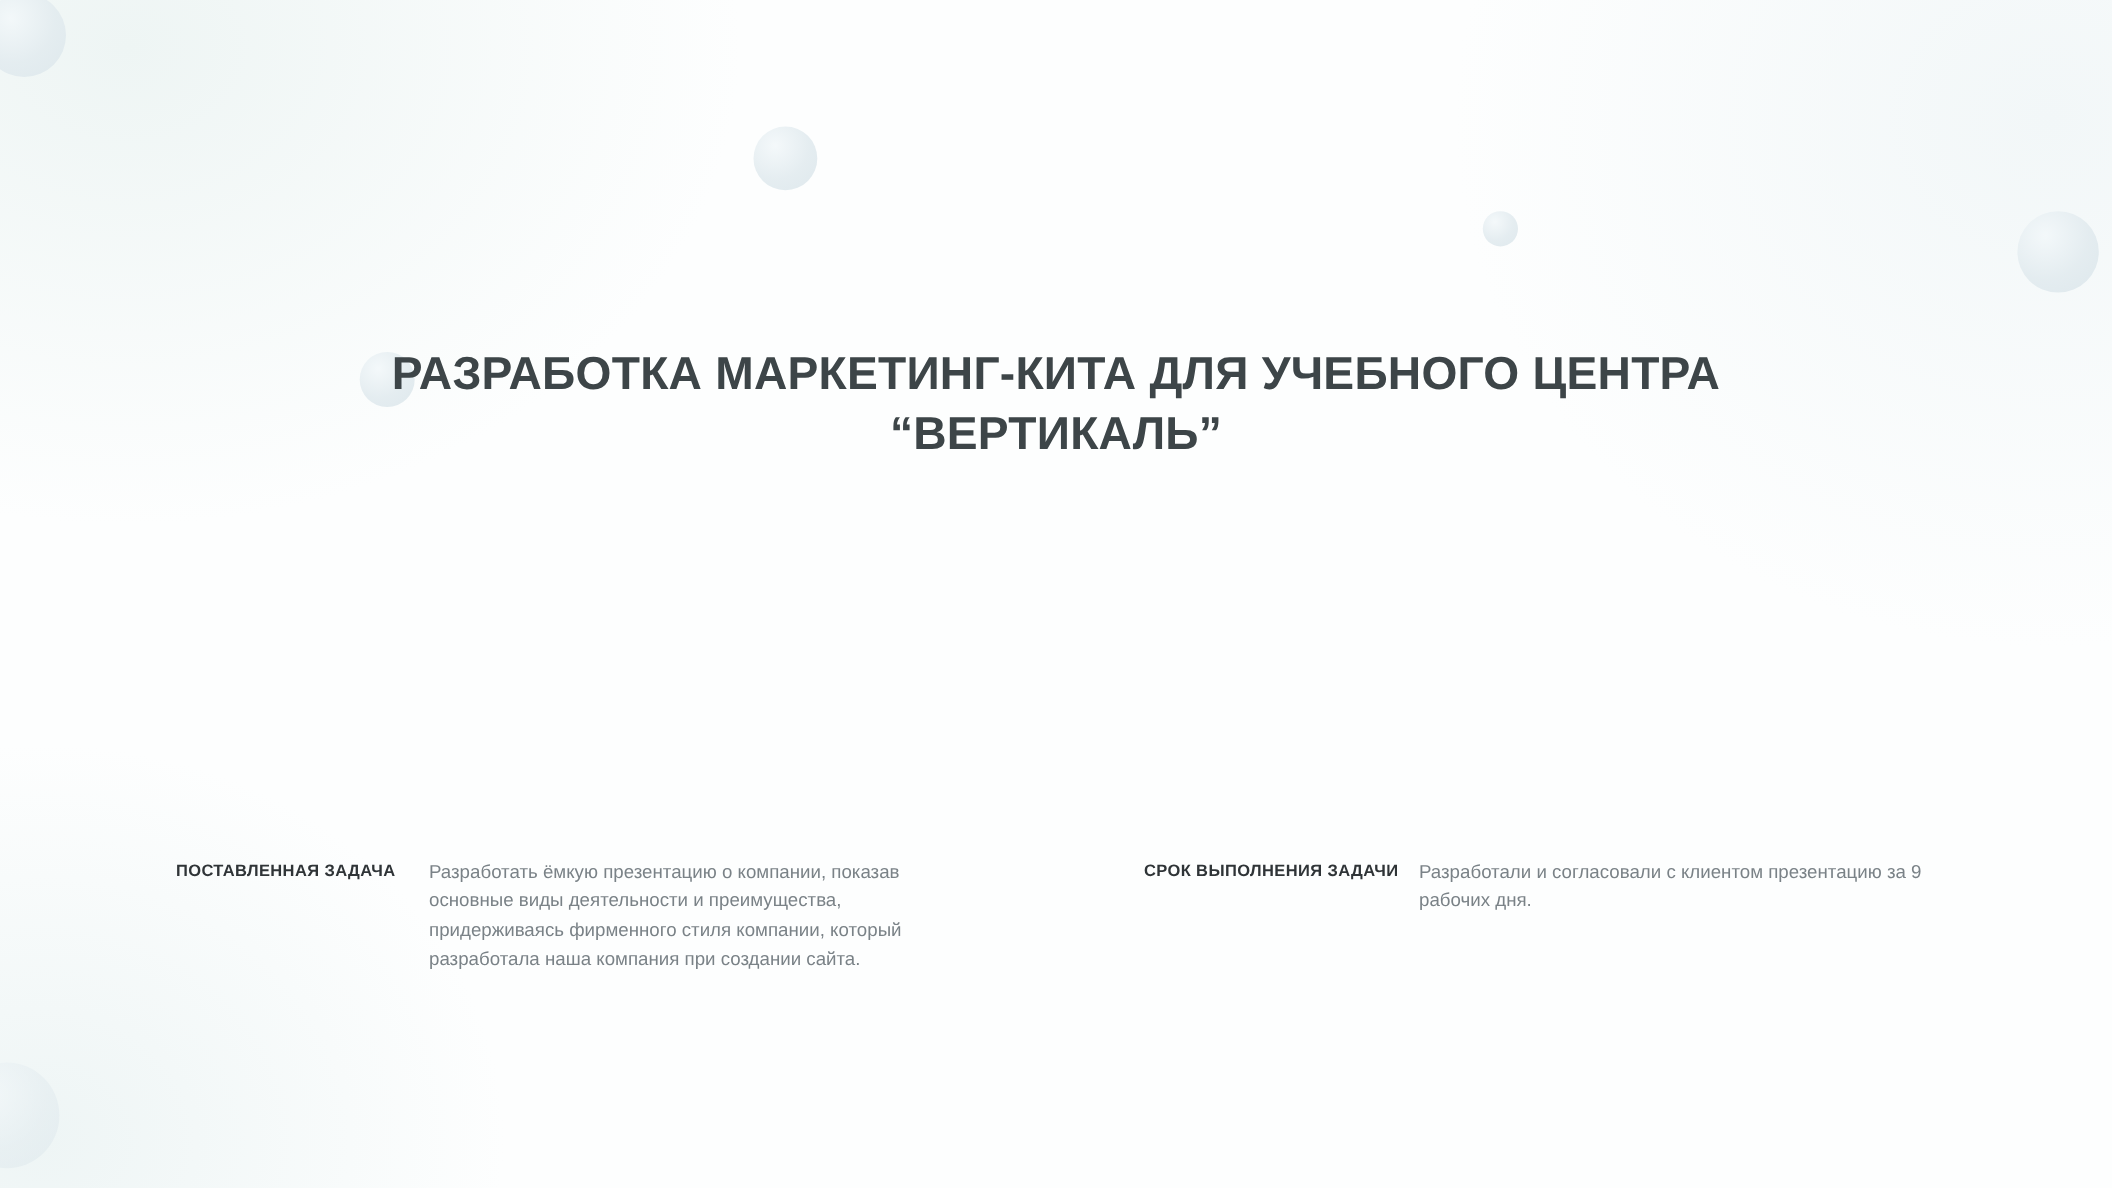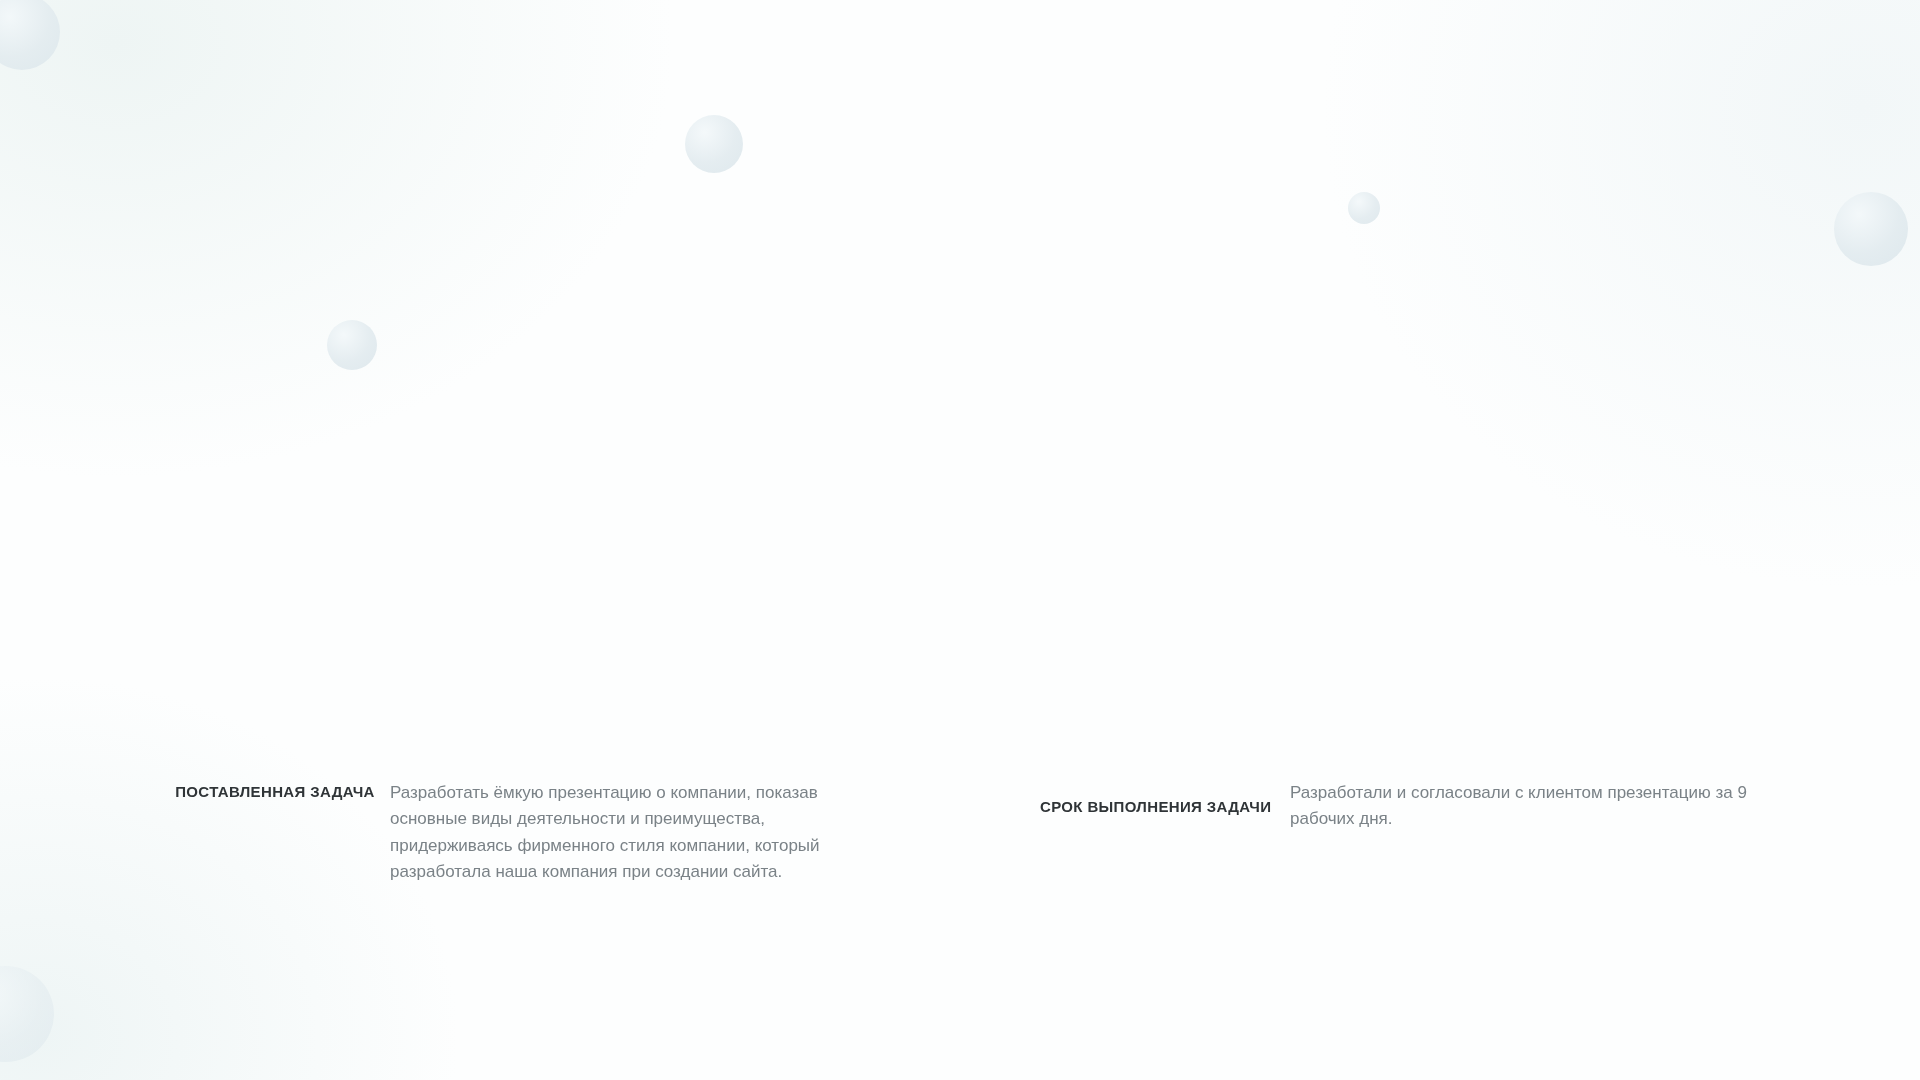--- a/index.html
+++ b/index.html
@@ -62,57 +62,58 @@
     left: 0;
     right: 0;
     height: 200px;
   }
   .info-block {
     position: absolute;
     display: flex;
     align-items: flex-start;
   }
   .info-block.left  { left: 160px;  width: 720px; }
-  .info-block.right { left: 1040px; width: 780px; align-items: center; }
+  .info-block.right { left: 1040px; width: 780px; }
 
   .info-label {
     color: #2f3437;
     font-size: 15px;
     font-weight: bold;
     line-height: 1.4;
     letter-spacing: .35px;
     text-transform: uppercase;
     width: 200px;
     flex: 0 0 200px;
     padding-top: 1px;
   }
   .info-text {
     color: #7a8287;
     font-size: 17px;
     line-height: 1.55;
     width: 440px;
     flex: 0 0 440px;
   }
-  .info-block.left .info-label  { flex-basis: 230px; width: 230px; text-align: center; }
+  .info-block.left .info-label  { flex-basis: 230px; width: 230px; }
   .info-block.left .info-text   { flex-basis: 450px; width: 450px; }
   .info-block.right .info-label { flex-basis: 250px; width: 250px; }
   .info-block.right .info-text  { flex-basis: 470px; width: 470px; }
 </style>
 </head>
 <body>
 
 <div class="slide">
 
   <div class="bubble b1"></div>
   <div class="bubble b2"></div>
   <div class="bubble b3"></div>
   <div class="bubble b4"></div>
   <div class="bubble b5"></div>
   <div class="bubble b6"></div>
 
+  <h1 class="title">РАЗРАБОТКА МАРКЕТИНГ-КИТА ДЛЯ УЧЕБНОГО ЦЕНТРА “ВЕРТИКАЛЬ”</h1>
 
   <div class="info-row">
 
     <div class="info-block left">
       <div class="info-label">ПОСТАВЛЕННАЯ ЗАДАЧА</div>
       <div class="info-text">Разработать ёмкую презентацию о компании, показав основные виды деятельности и преимущества, придерживаясь фирменного стиля компании, который разработала наша компания при создании сайта.</div>
     </div>
 
     <div class="info-block right">
       <div class="info-label">СРОК ВЫПОЛНЕНИЯ ЗАДАЧИ</div>

